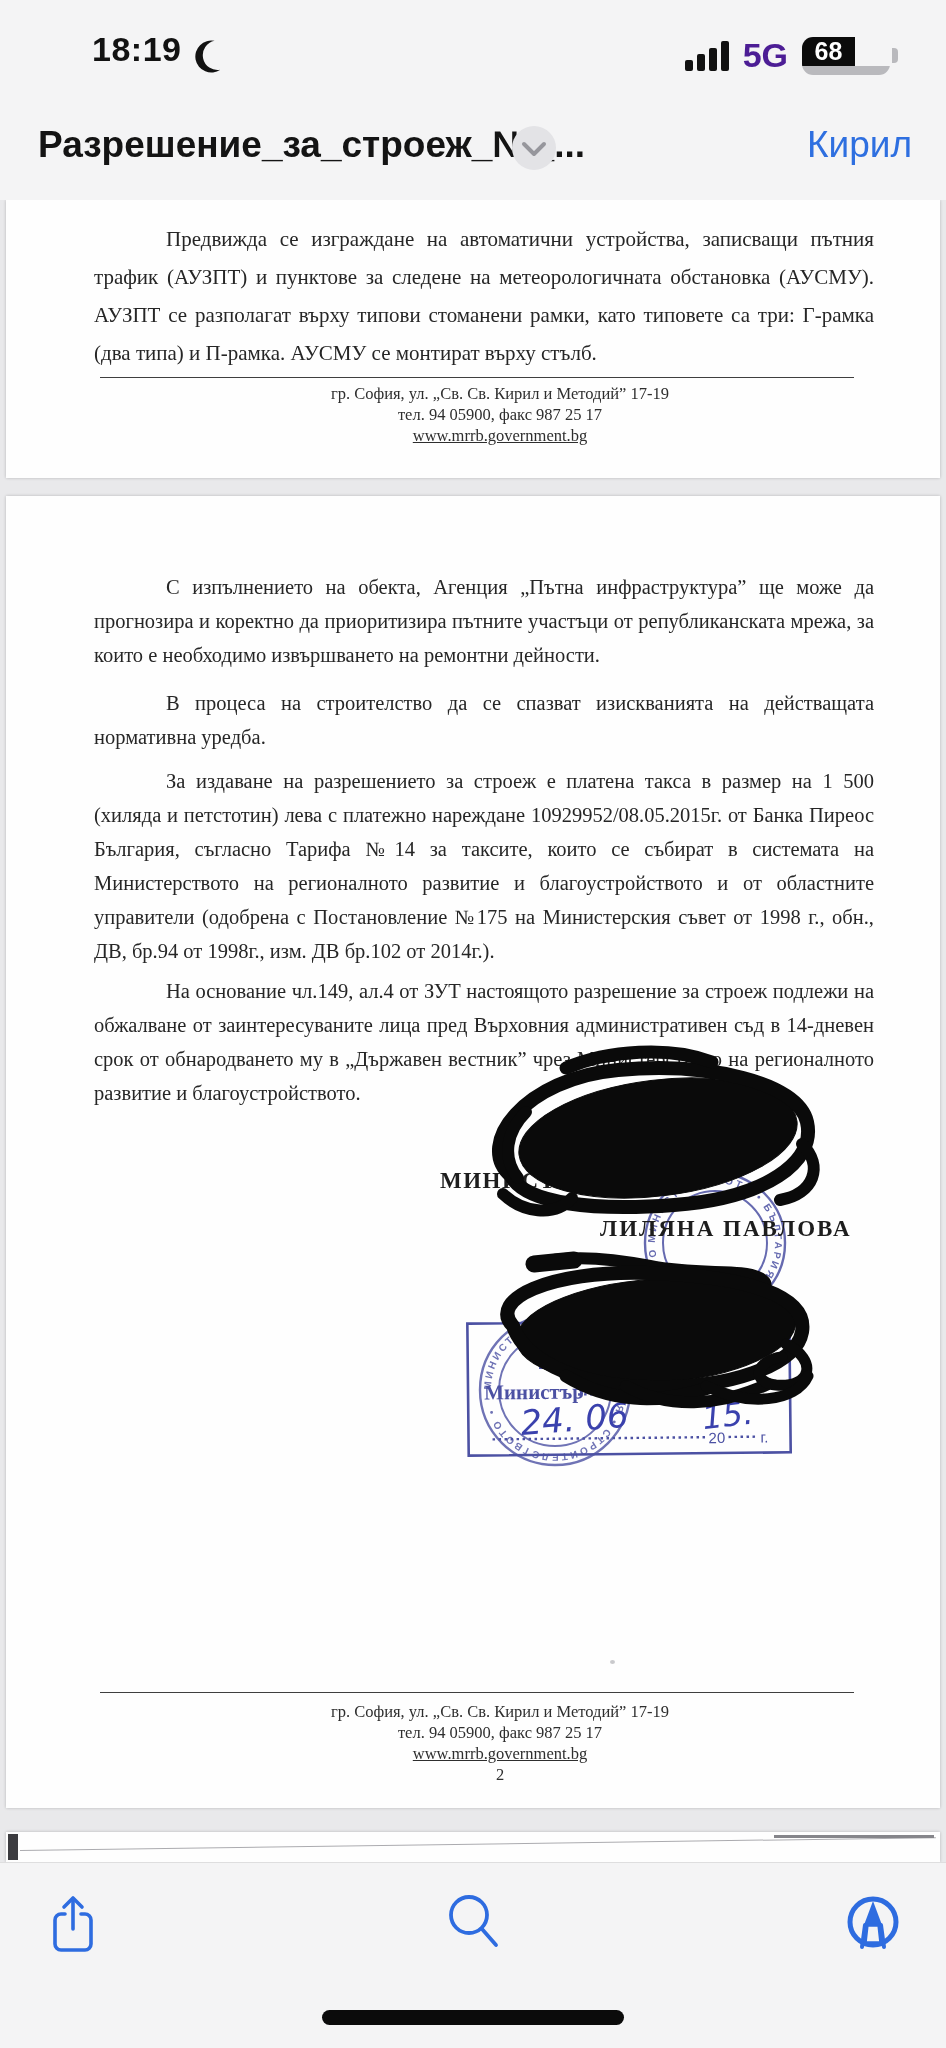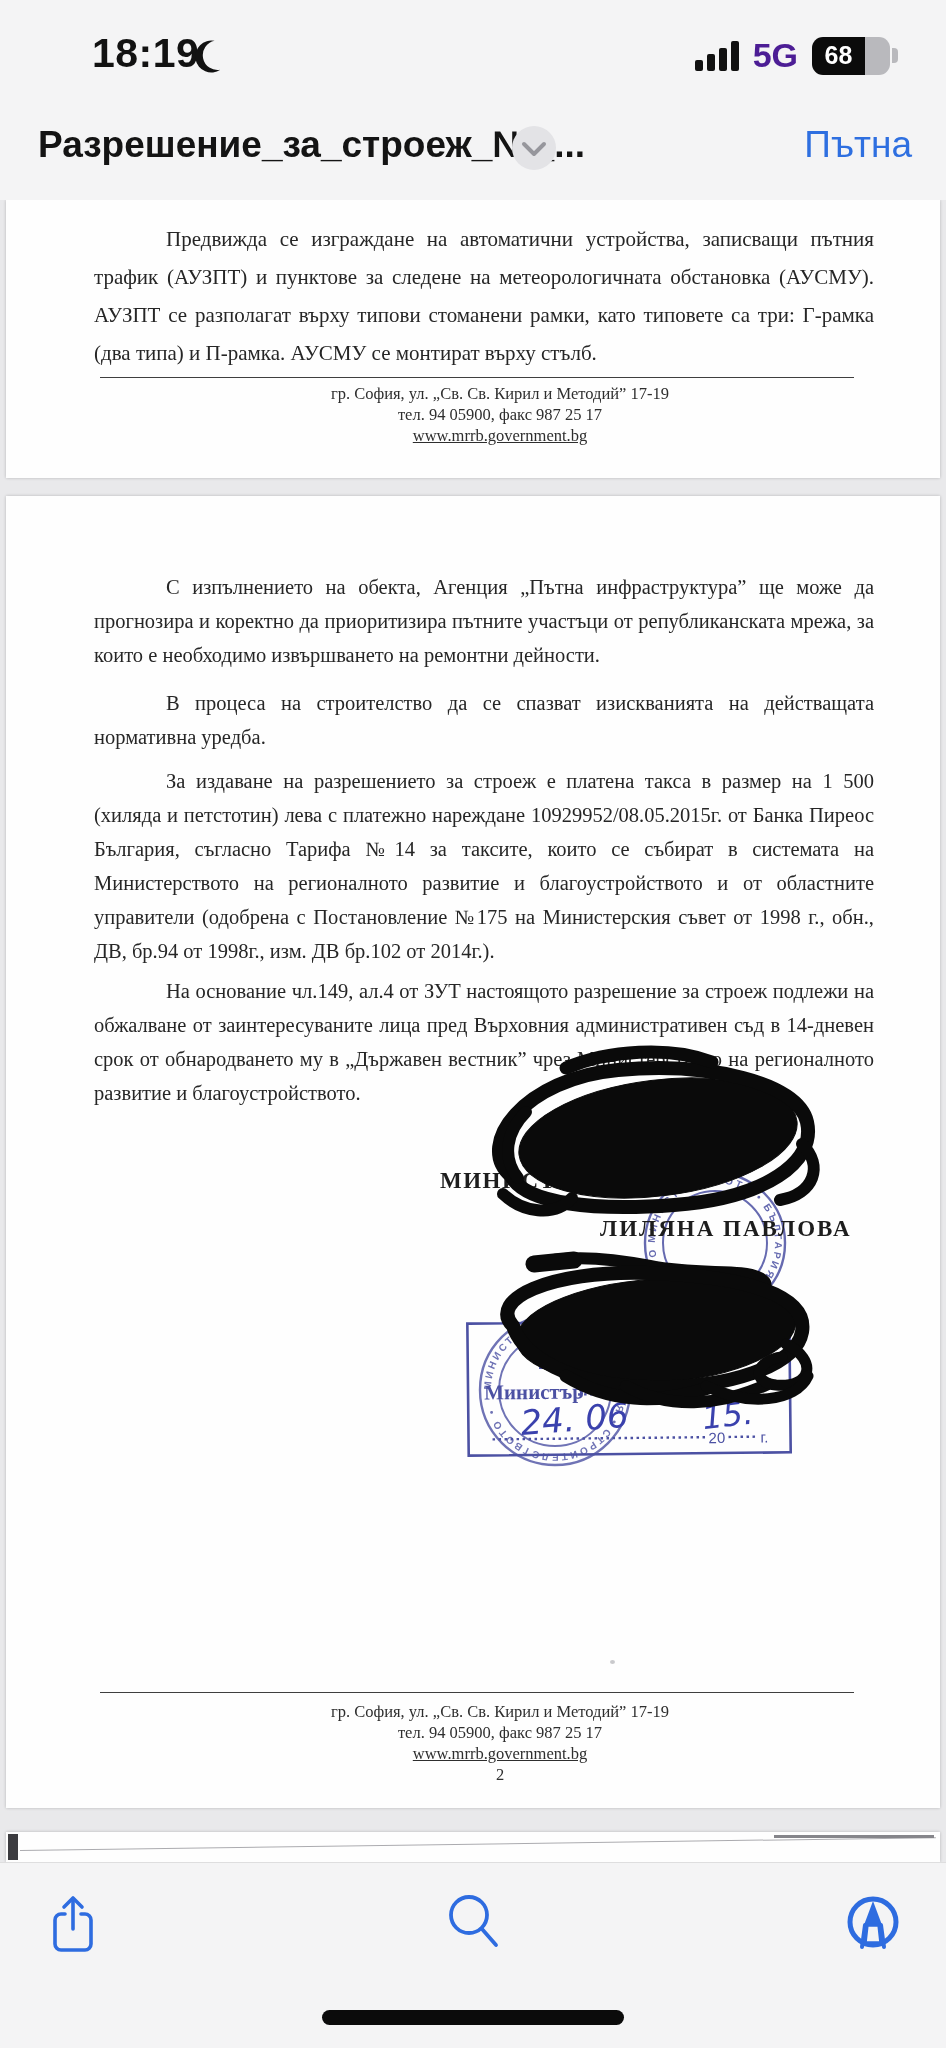--- a/index.html
+++ b/index.html
@@ -2,27 +2,27 @@
 <html><head>
 <meta charset="utf-8">
 <style>
   html,body{margin:0;padding:0;}
   body{width:946px;height:2048px;font-family:"Liberation Sans",sans-serif;-webkit-font-smoothing:antialiased;}
   .screen{position:absolute;top:0;left:0;width:946px;height:2048px;background:#e9e9eb;overflow:hidden;}
 
   
   .top-chrome{position:absolute;top:0;left:0;width:946px;height:200px;background:#f4f4f5;z-index:5;}
   .status-bar{position:absolute;top:0;left:0;width:946px;height:100px;}
-  .time{position:absolute;left:92px;top:30px;font-size:41px;font-weight:700;color:#121212;letter-spacing:.5px;}
+  .time{position:absolute;left:92px;top:30px;font-size:34px;font-weight:700;color:#121212;letter-spacing:.5px;}
   .moon{position:absolute;left:195px;top:38px;width:38px;height:38px;}
   .right-status{position:absolute;right:56px;top:36px;display:flex;align-items:center;gap:14px;}
   .sigbars{display:flex;align-items:flex-end;gap:4px;height:30px;}
   .sigbars i{display:block;width:8px;background:#111;border-radius:2px;}
   .net{font-size:34px;font-weight:700;color:#4c1d95;}
-  .battery{position:relative;width:78px;height:38px;border-radius:11px;overflow:hidden;display:flex;}
+  .battery{position:relative;width:88px;height:38px;border-radius:11px;overflow:hidden;display:flex;flex-direction:column;}
   .batt-fill{width:53px;background:#0b0b0b;color:#fff;font-size:25px;font-weight:700;display:flex;align-items:center;justify-content:center;}
   .batt-rest{flex:1;background:#b9b9bd;}
   .batt-nub{position:absolute;right:-8px;top:48px;width:6px;height:15px;background:#b9b9bd;border-radius:0 4px 4px 0;}
   .nav-bar{position:absolute;top:100px;left:0;width:946px;height:100px;}
   .doc-title{position:absolute;left:38px;top:24px;font-size:37px;font-weight:600;color:#141414;white-space:nowrap;}
   .chev-btn{position:absolute;left:512px;top:26px;width:44px;height:44px;border-radius:50%;background:#e3e3e6;}
   .chev-btn svg{position:absolute;left:0;top:0;}
   .done-btn{position:absolute;right:34px;top:24px;font-size:37px;font-weight:500;color:#2e6fe0;}
 
   
@@ -80,21 +80,21 @@
         </span>
       </div>
     </div>
     <div class="nav-bar">
       <div class="doc-title">Разрешение_за_строеж_№_...</div>
       <div class="chev-btn">
         <svg width="44" height="44" viewBox="0 0 44 44">
           <polyline points="12,18 22,28 32,18" fill="none" stroke="#96969c" stroke-width="4" stroke-linecap="round" stroke-linejoin="round"></polyline>
         </svg>
       </div>
-      <div class="done-btn">Пътна</div>
+      <div class="done-btn">Кирил</div>
     </div>
   </div>
 
   <div class="page page1">
     <div class="doc-par lh38" style="top:20px;">Предвижда се изграждане на автоматични устройства, записващи пътния трафик (АУЗПТ) и пунктове за следене на метеорологичната обстановка (АУСМУ). АУЗПТ се разполагат върху типови стоманени рамки, като типовете са три: Г-рамка (два типа) и П-рамка. АУСМУ се монтират върху стълб.</div>
     <div class="foot-rule" style="top:177px;"></div>
     <div class="doc-footer" style="top:182px;">
       <div>гр. София, ул. „Св. Св. Кирил и Методий” 17-19</div>
       <div>тел. 94 05900, факс 987 25 17</div>
       <div class="site">www.mrrb.government.bg</div>

